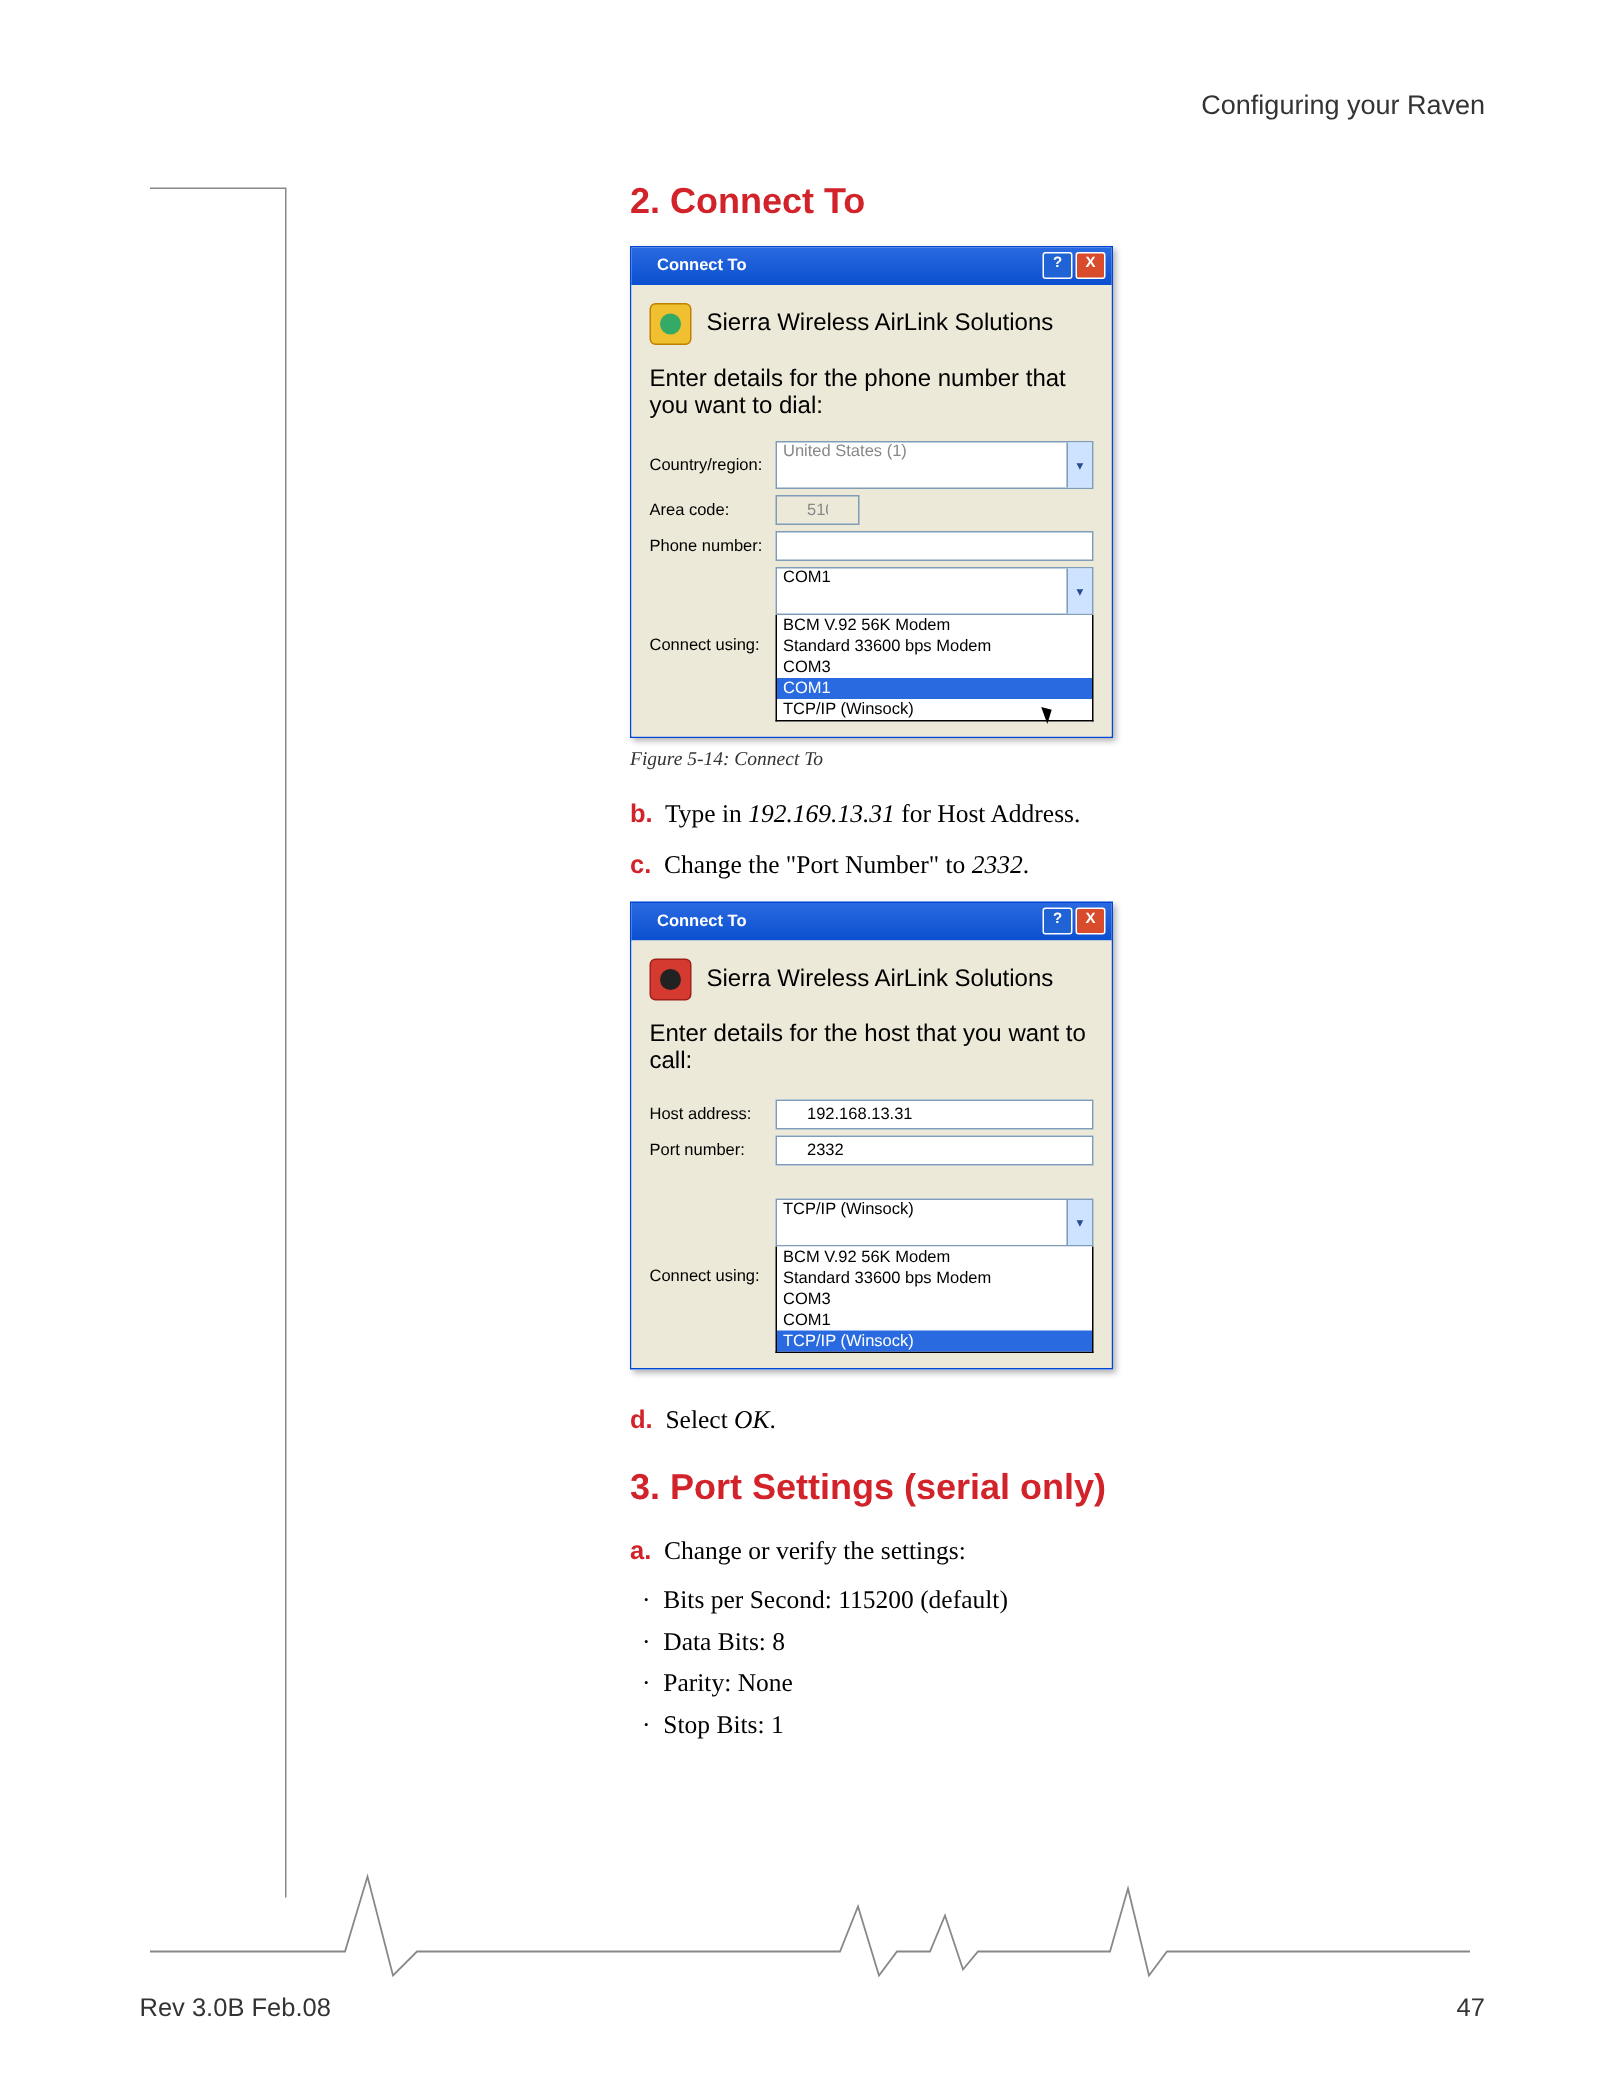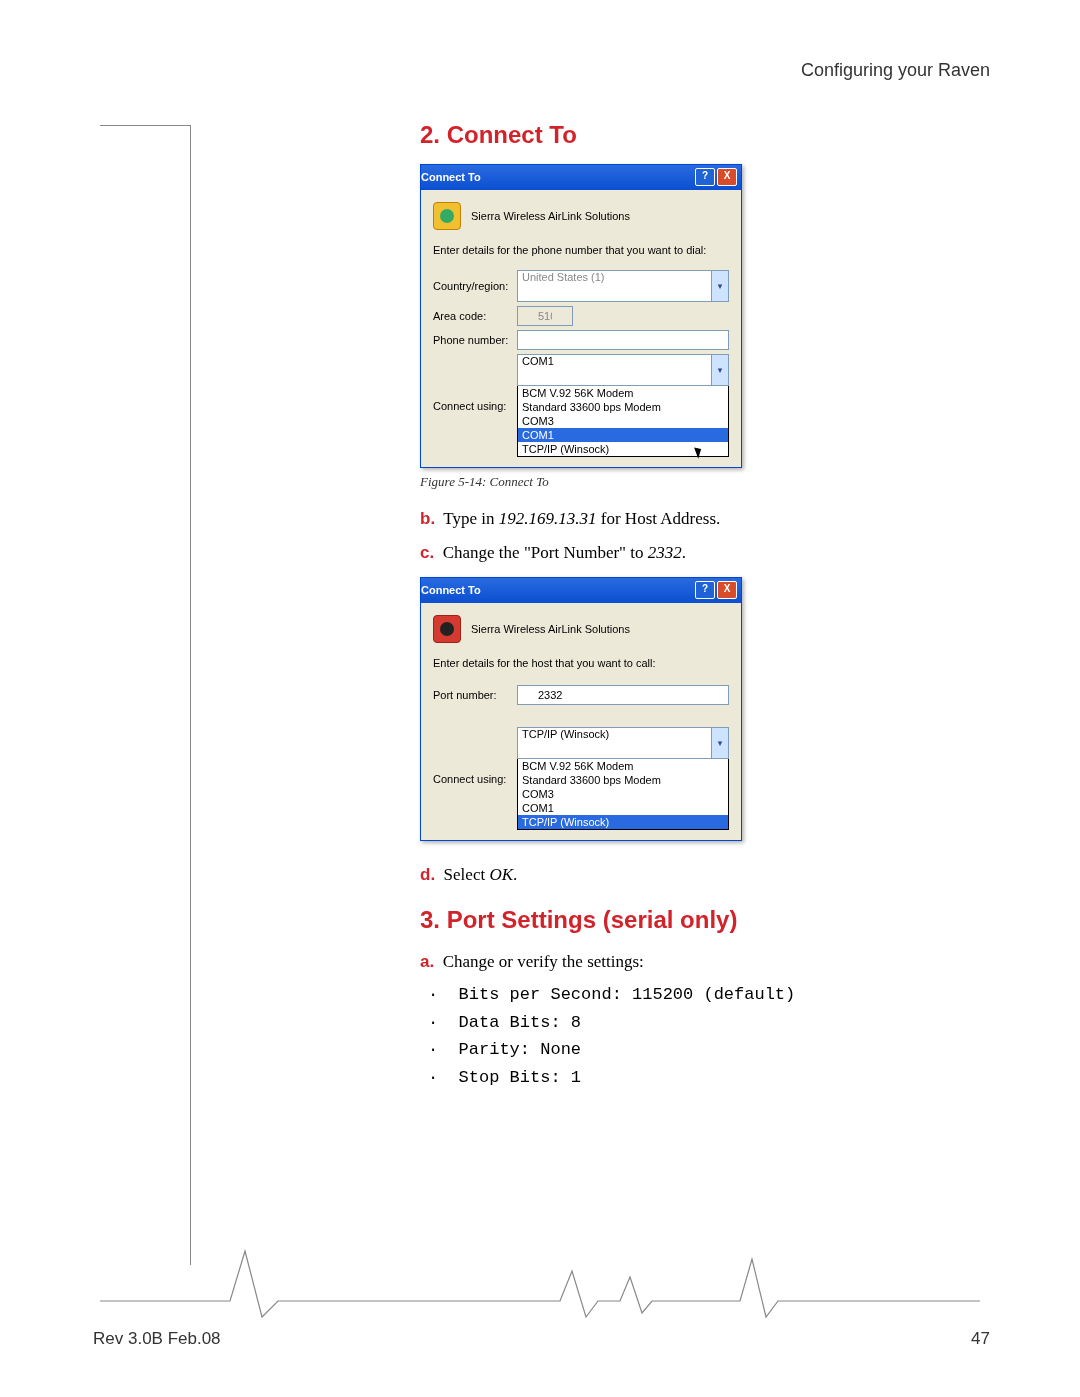--- a/index.html
+++ b/index.html
@@ -5,34 +5,34 @@
 html,body{margin:0;padding:0;background:#fff;font-family:Georgia,'Times New Roman',serif;color:#000}
 .page{width:1080px;height:1397px;position:relative;box-sizing:border-box;padding:60px 90px 50px 100px}
 .running{font-family:Arial,Helvetica,sans-serif;font-size:18px;color:#333;text-align:right;margin-bottom:40px}
 .rule-top{position:absolute;left:100px;top:125px;width:90px;height:1px;background:#888}
 .rule-v{position:absolute;left:190px;top:125px;width:1px;height:1140px;background:#888}
 .content{margin-left:320px;padding-top:0}
 h2{font-family:Arial,Helvetica,sans-serif;font-weight:bold;color:#d2232a;font-size:24px;margin:0 0 15px 0}
 .instr{font-family:Georgia,serif;font-size:17px;line-height:1.5;margin:8px 0;padding-left:22px;text-indent:-22px}
 .instr b.l{color:#d2232a;font-family:Arial,sans-serif}
 .instr .em{font-style:italic}
-.bul{font-family:Liberation Mono, monospace;font-size:17px;line-height:1.5;margin:2px 0;padding-left:22px;text-indent:-14px}
+.bul{font-family:Liberation Serif, serif;font-size:17px;line-height:1.5;margin:2px 0;padding-left:22px;text-indent:-14px}
 .caption{font-family:Georgia,serif;font-style:italic;font-size:13px;color:#333;margin:4px 0 16px 0}
 .dialog{width:320px;border:1px solid #0046d5;font-family:Tahoma,Arial,sans-serif;font-size:11px;box-shadow:2px 2px 4px rgba(0,0,0,0.3);margin-left:0;margin-top:12px;margin-bottom:6px}
-.titlebar{background:linear-gradient(#2a6ae0,#0b4fd1);color:#fff;padding:3px 4px 4px 0;display:flex;align-items:center;font-weight:bold}
+.titlebar{background:linear-gradient(#2a6ae0,#0b4fd1);color:#fff;padding:3px 4px 4px 17px;display:flex;align-items:center;font-weight:bold}
 .titlebar .ttl{flex:1}
 .tbtn{width:18px;height:16px;background:#d84c2b;color:#fff;border:1px solid #fff;font-size:10px;line-height:14px;text-align:center;margin-left:2px;border-radius:2px;font-weight:bold}
 .tbtn.help{background:#1f63d4}
 .dbody{background:#ece9d8;padding:12px 12px 8px 12px}
 .approw{display:flex;align-items:center;margin-bottom:14px}
 .appicon{width:26px;height:26px;background:#f0c030;border:1px solid #c08000;border-radius:4px;margin-right:10px;position:relative}
 .appicon::after{content:"";position:absolute;top:6px;left:6px;width:14px;height:14px;background:#3a6;border-radius:50%}
 .appicon.red{background:#d43a2f;border-color:#a02018}
 .appicon.red::after{background:#222}
-.dtxt{font-size:11px;color:#000}
+.dtxt{font-size:16px;color:#000}
 .frm{display:table;width:100%}
 .frow{display:table-row}
 .flabel{display:table-cell;font-size:11px;color:#000;padding:4px 6px 4px 0;white-space:nowrap;vertical-align:middle;width:78px}
 .fctrl{display:table-cell;padding:2px 0}
 .inp{width:100%;box-sizing:border-box;height:20px;border:1px solid #7f9db9;font-family:Tahoma,Arial,sans-serif;font-size:11px;padding:2px 20px;background:#fff}
 .inp.dis{background:#ece9d8;color:#888}
 .sel{width:100%;box-sizing:border-box;height:32px;border:1px solid #7f9db9;background:#fff;font-size:11px;display:flex;align-items:flex-start}
 .sel .sval{flex:1;padding:0 4px}
 .sel .sarrow{width:16px;height:100%;background:#cde3ff;border-left:1px solid #7f9db9;color:#2a4b8d;display:flex;align-items:center;justify-content:center;font-size:9px}
 .sel.dis .sval{color:#888}
@@ -124,20 +124,24 @@
         <span class="tbtn">X</span>
       </div>
       <div class="dbody">
         <div class="approw">
           <div class="appicon red"></div>
           <div class="dtxt">Sierra Wireless AirLink Solutions</div>
         </div>
         <div class="dtxt" style="margin-bottom:14px">Enter details for the host that you want to call:</div>
         <div class="frm">
           <div class="frow">
+            <div class="flabel">Host address:</div>
+            <div class="fctrl"><input class="inp" value="192.168.13.31" style=""></div>
+          </div>
+          <div class="frow">
             <div class="flabel">Port number:</div>
             <div class="fctrl"><input class="inp" value="2332" style=""></div>
           </div>
         </div>
         <div style="height:18px"></div>
         <div class="frm">
           <div class="frow">
             <div class="flabel">Connect using:</div>
             <div class="fctrl">
               <div class="sel">

